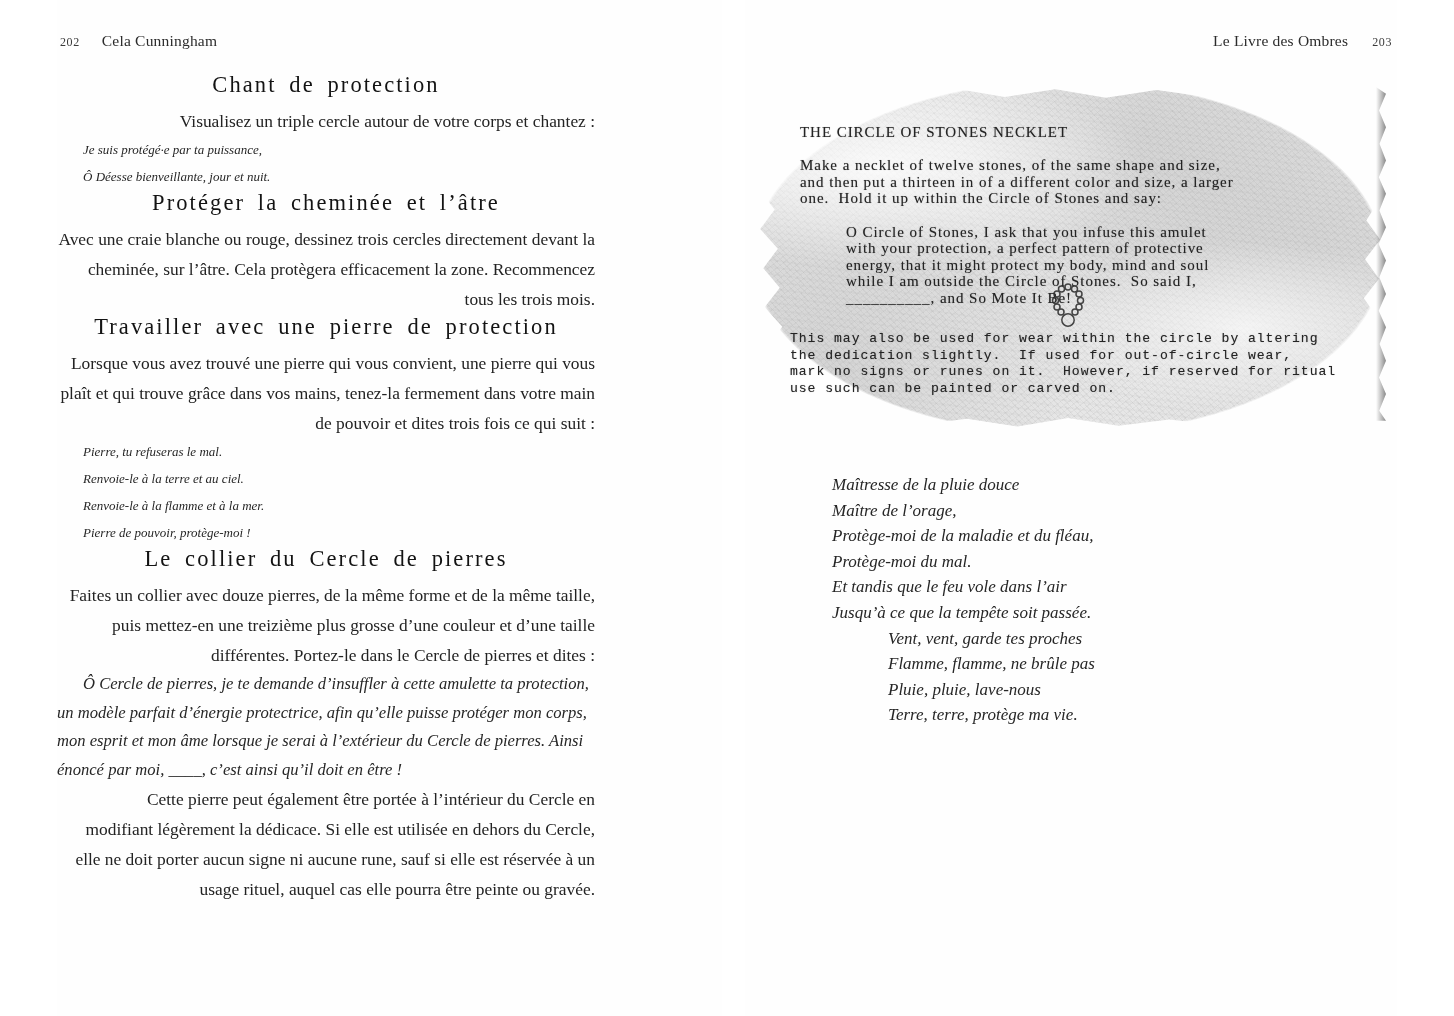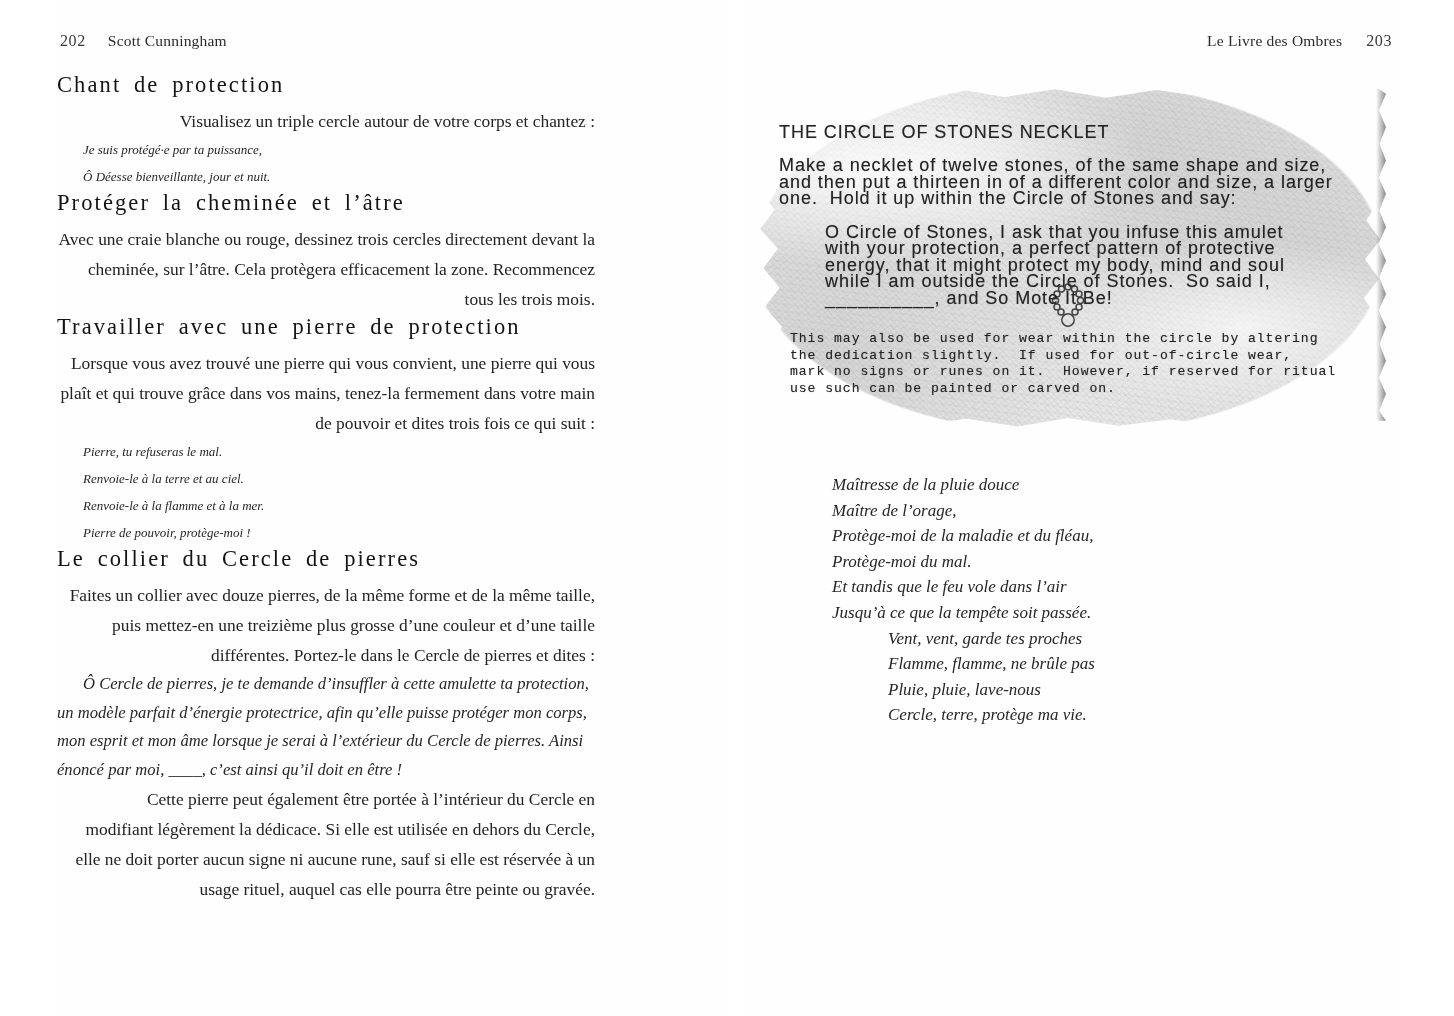--- a/index.html
+++ b/index.html
@@ -34,41 +34,41 @@
   
   .runhead {
     position: absolute;
     top: 32px;
     font-size: 15.5px;
     letter-spacing: 0.2px;
     color: #2b2b2b;
     white-space: nowrap;
   }
   .runhead .folio {
-    font-size: 16px;
+    font-size: 12px;
     letter-spacing: 0.6px;
     color: #3a3a3a;
   }
   .runhead-left  { left: 60px; }
   .runhead-right { right: 62px; margin-left: 10px; }
   .runhead-left .folio  { margin-right: 22px; }
   .runhead-right .folio { margin-left: 24px; }
 
   
   .col {
     position: absolute;
     width: 538px;
   }
   .col-left  { left: 57px;  top: 72px; }
   .col-right { left: 826px; top: 466px; width: 520px; }
 
   h2.sec {
     font-size: 22.5px;
     font-weight: 400;
-    text-align: left;
+    text-align: center;
     margin: 0 0 8px 0;
     letter-spacing: 2.1px;
     word-spacing: 5px;
     color: #131313;
   }
   .sec-gap { margin-top: 34px; }
 
   p.body {
     font-size: 17.4px;
     line-height: 30px;
@@ -154,25 +154,25 @@
     clip-path: polygon(
       0 0, 100% 2%, 30% 7%, 100% 12%, 35% 17%, 100% 22%, 28% 27%,
       100% 32%, 34% 37%, 100% 42%, 26% 47%, 100% 52%, 33% 57%,
       100% 62%, 27% 67%, 100% 72%, 36% 77%, 100% 82%, 30% 87%,
       100% 92%, 32% 97%, 100% 100%, 0 100%
     );
   }
 
   .typed {
     position: absolute;
-    left: 27px;
+    left: 48px;
     top: 44px;
     right: 44px;
-    font-family: Liberation Sans, sans-serif;
-    font-size: 18px;
+    font-family: Liberation Serif, serif;
+    font-size: 15px;
     line-height: 16.6px;
     letter-spacing: 0.95px;
     color: #242424;
     white-space: pre;
     text-shadow: 0 0 1px rgba(0,0,0,.35);
   }
   .typed .spell { display: block; padding-left: 46px; }
   .typed-gap   { display: block; height: 16.6px; }
 
   .necklet {
@@ -201,21 +201,21 @@
 </style>
 </head>
 <body>
 
 <div id="spread">
 
   <div class="page page-left"></div>
   <div class="page page-right"></div>
 
   <div class="runhead runhead-left">
-    <span class="folio">202</span><span>Scott Cunningham</span>
+    <span class="folio">202</span><span>Cela Cunningham</span>
   </div>
   <div class="runhead runhead-right">
     <span>Le Livre des Ombres</span><span class="folio">203</span>
   </div>
 
   <div class="col col-left">
 
     <h2 class="sec">Chant de protection</h2>
     <p class="body">Visualisez un triple cercle autour de votre corps et chantez :</p>
     <div class="verse">
@@ -280,17 +280,17 @@
     <div class="poem">
       <span class="in">Maîtresse de la pluie douce</span>
       <span class="in">Maître de l’orage,</span>
       <span class="in">Protège-moi de la maladie et du fléau,</span>
       <span class="in">Protège-moi du mal.</span>
       <span class="in">Et tandis que le feu vole dans l’air</span>
       <span class="in">Jusqu’à ce que la tempête soit passée.</span>
       <span class="in deep">Vent, vent, garde tes proches</span>
       <span class="in deep">Flamme, flamme, ne brûle pas</span>
       <span class="in deep">Pluie, pluie, lave-nous</span>
-      <span class="in deep">Cercle, terre, protège ma vie.</span>
+      <span class="in deep">Terre, terre, protège ma vie.</span>
     </div>
   </div>
 
 </div>
 
 </body></html>

